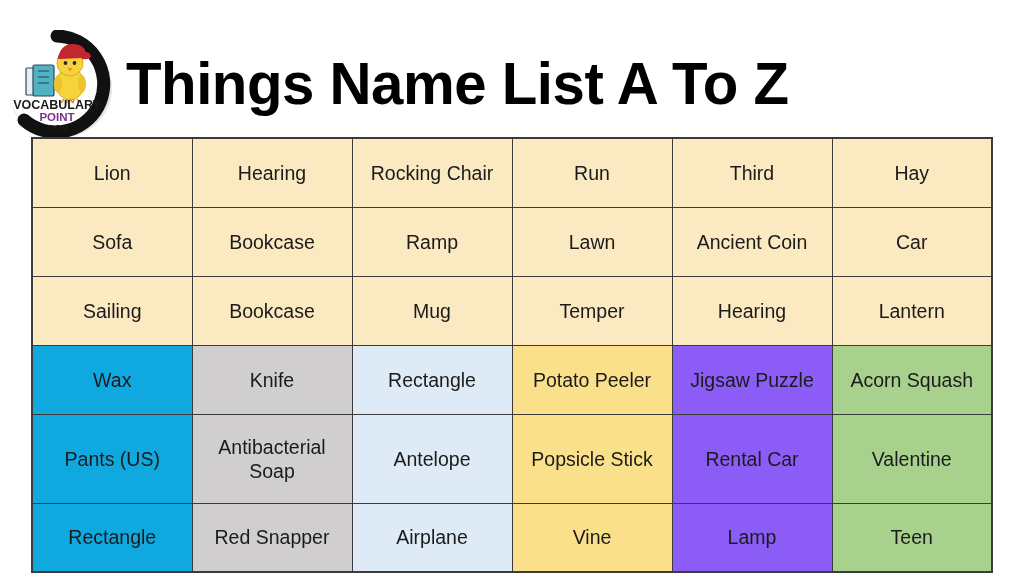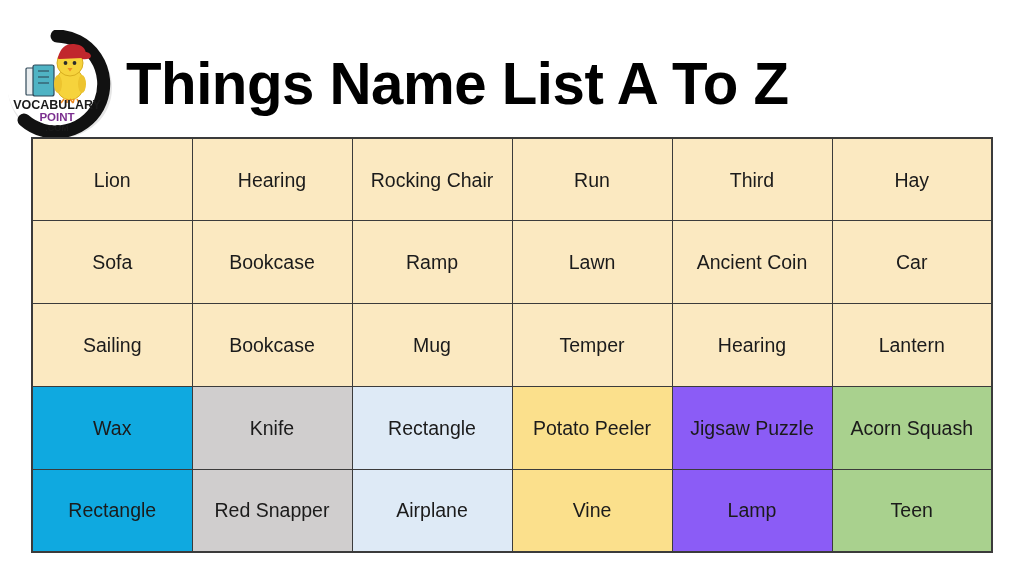--- a/index.html
+++ b/index.html
@@ -191,20 +191,28 @@
           </tr>
           <tr>
             <td class="c-blue">Wax</td>
             <td class="c-gray">Knife</td>
             <td class="c-ltblue">Rectangle</td>
             <td class="c-yellow">Potato Peeler</td>
             <td class="c-salmon">Jigsaw Puzzle</td>
             <td class="c-green">Acorn Squash</td>
           </tr>
           <tr>
+            <td class="c-blue">Pants (US)</td>
+            <td class="c-gray">Antibacterial Soap</td>
+            <td class="c-ltblue">Antelope</td>
+            <td class="c-yellow">Popsicle Stick</td>
+            <td class="c-salmon">Rental Car</td>
+            <td class="c-green">Valentine</td>
+          </tr>
+          <tr>
             <td class="c-blue">Rectangle</td>
             <td class="c-gray">Red Snapper</td>
             <td class="c-ltblue">Airplane</td>
             <td class="c-yellow">Vine</td>
             <td class="c-salmon">Lamp</td>
             <td class="c-green">Teen</td>
           </tr>
         </tbody>
     </table>
   </div>

